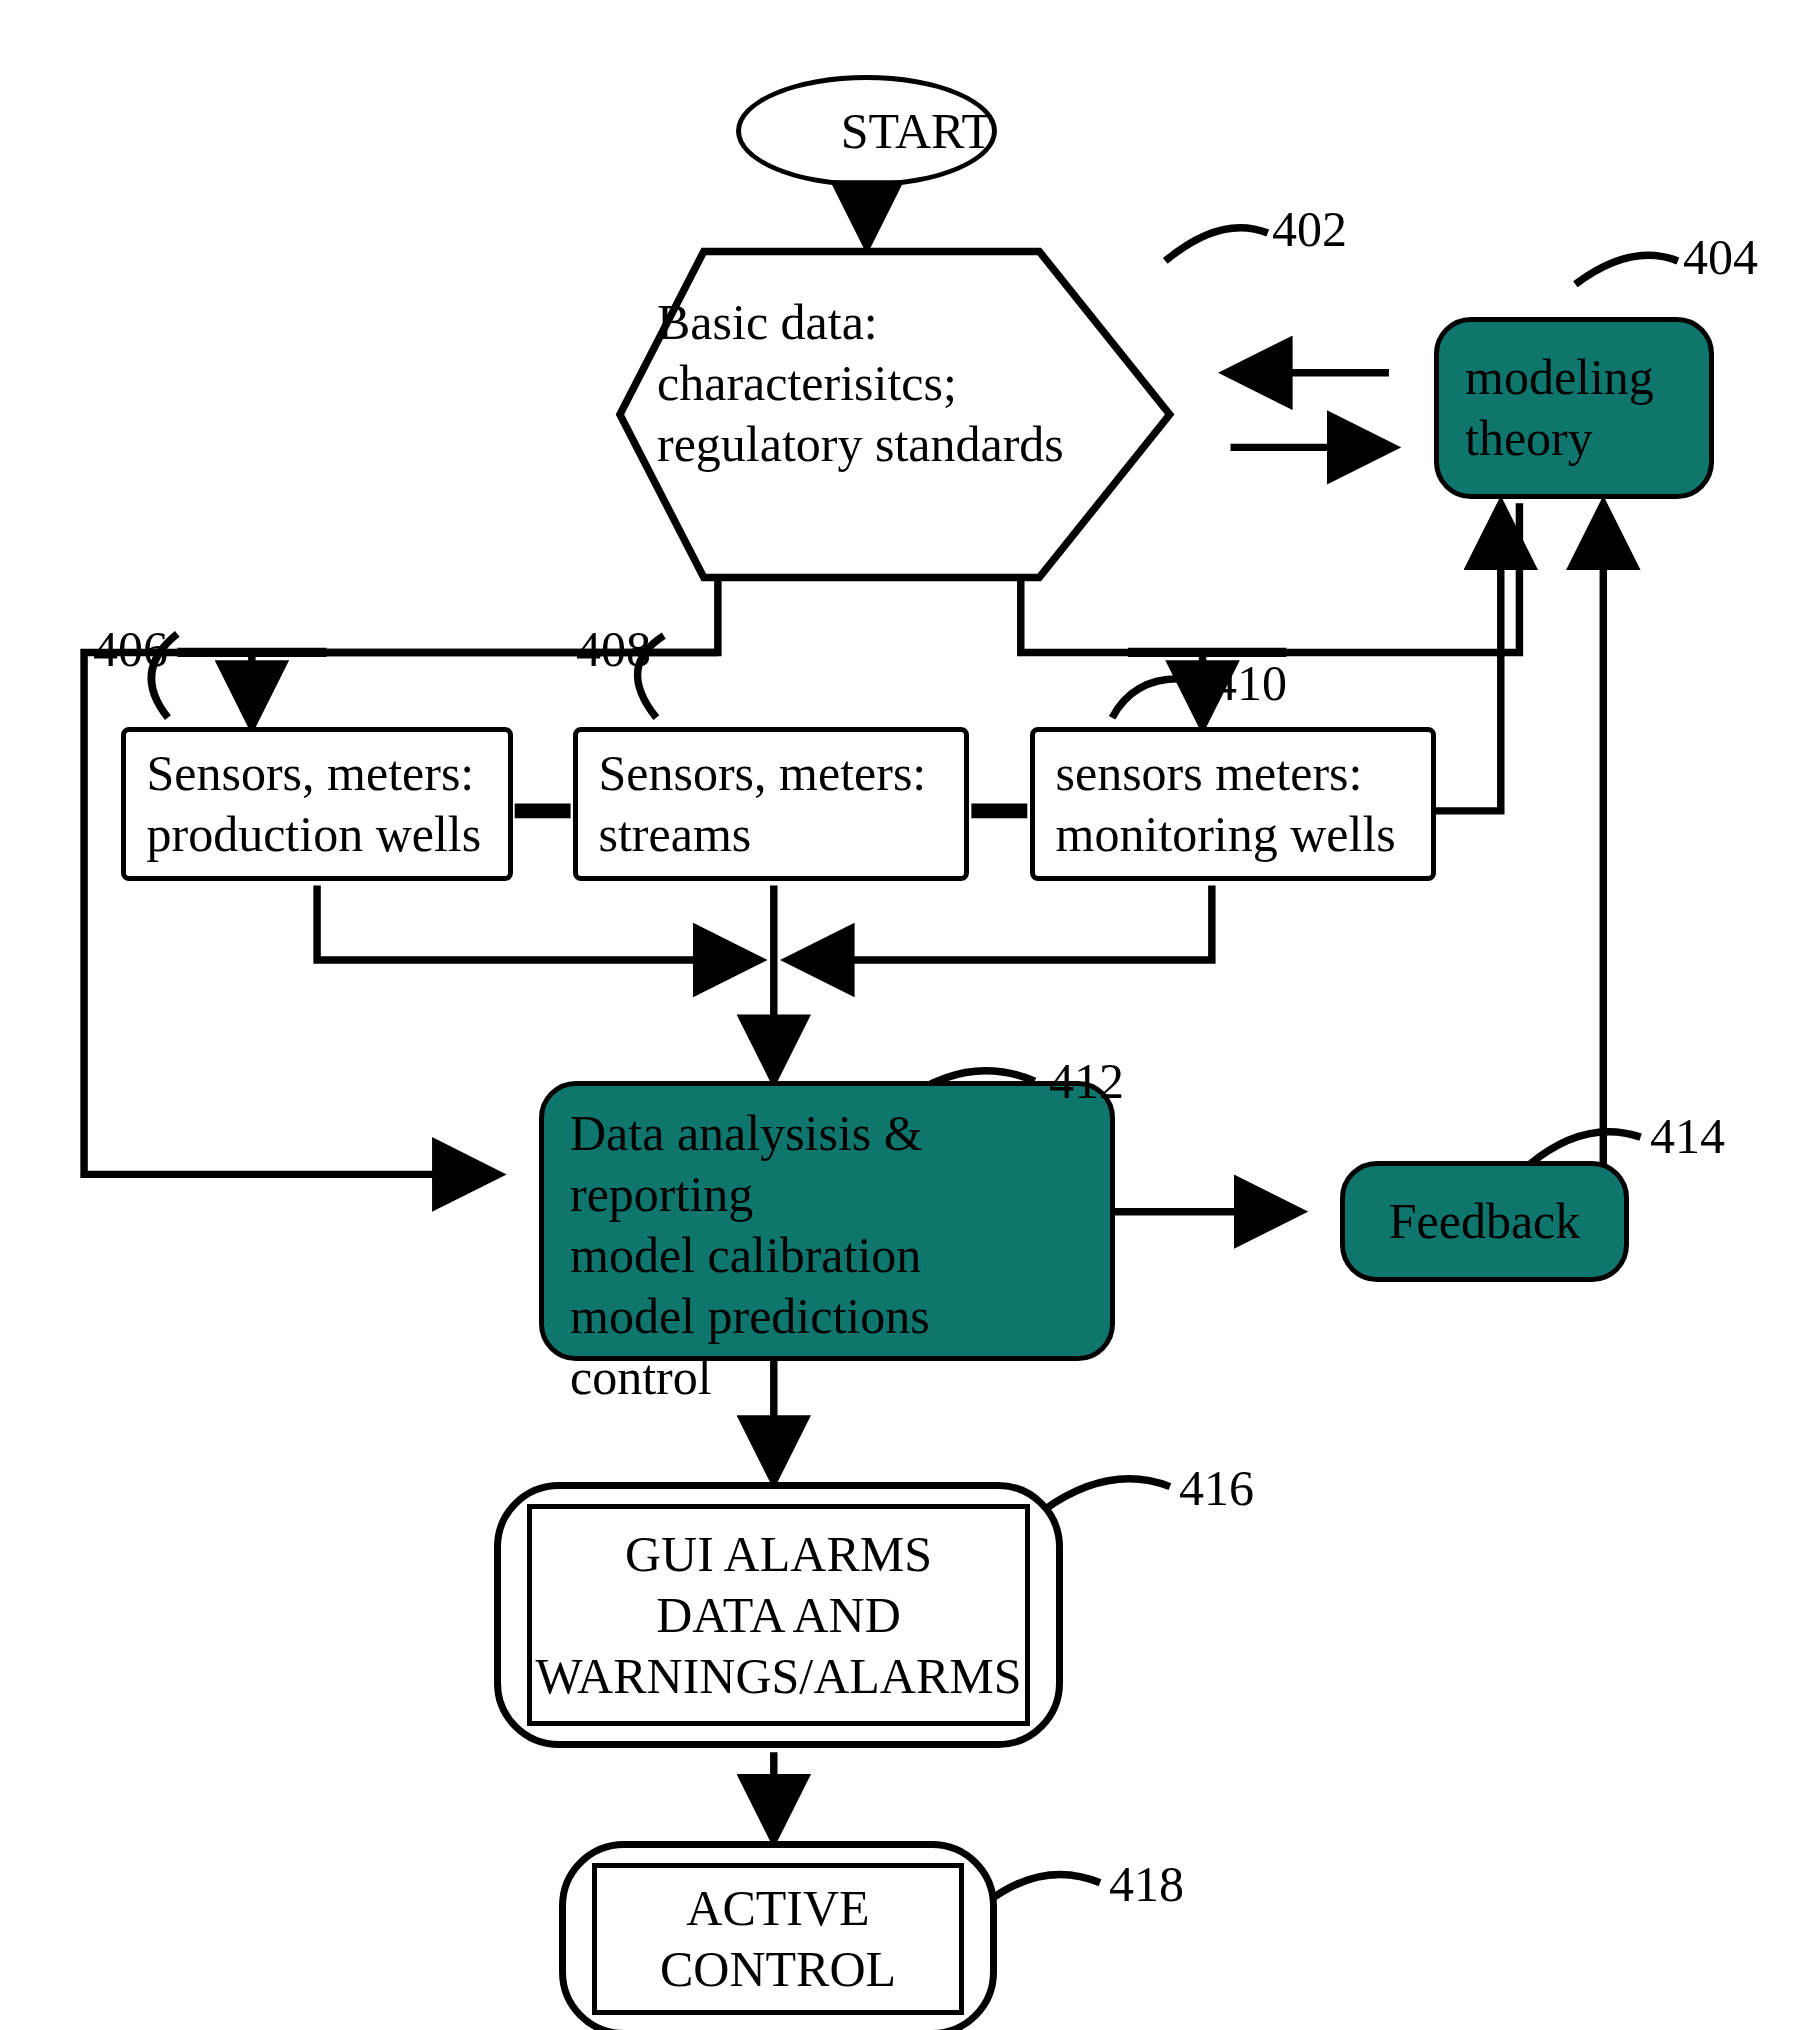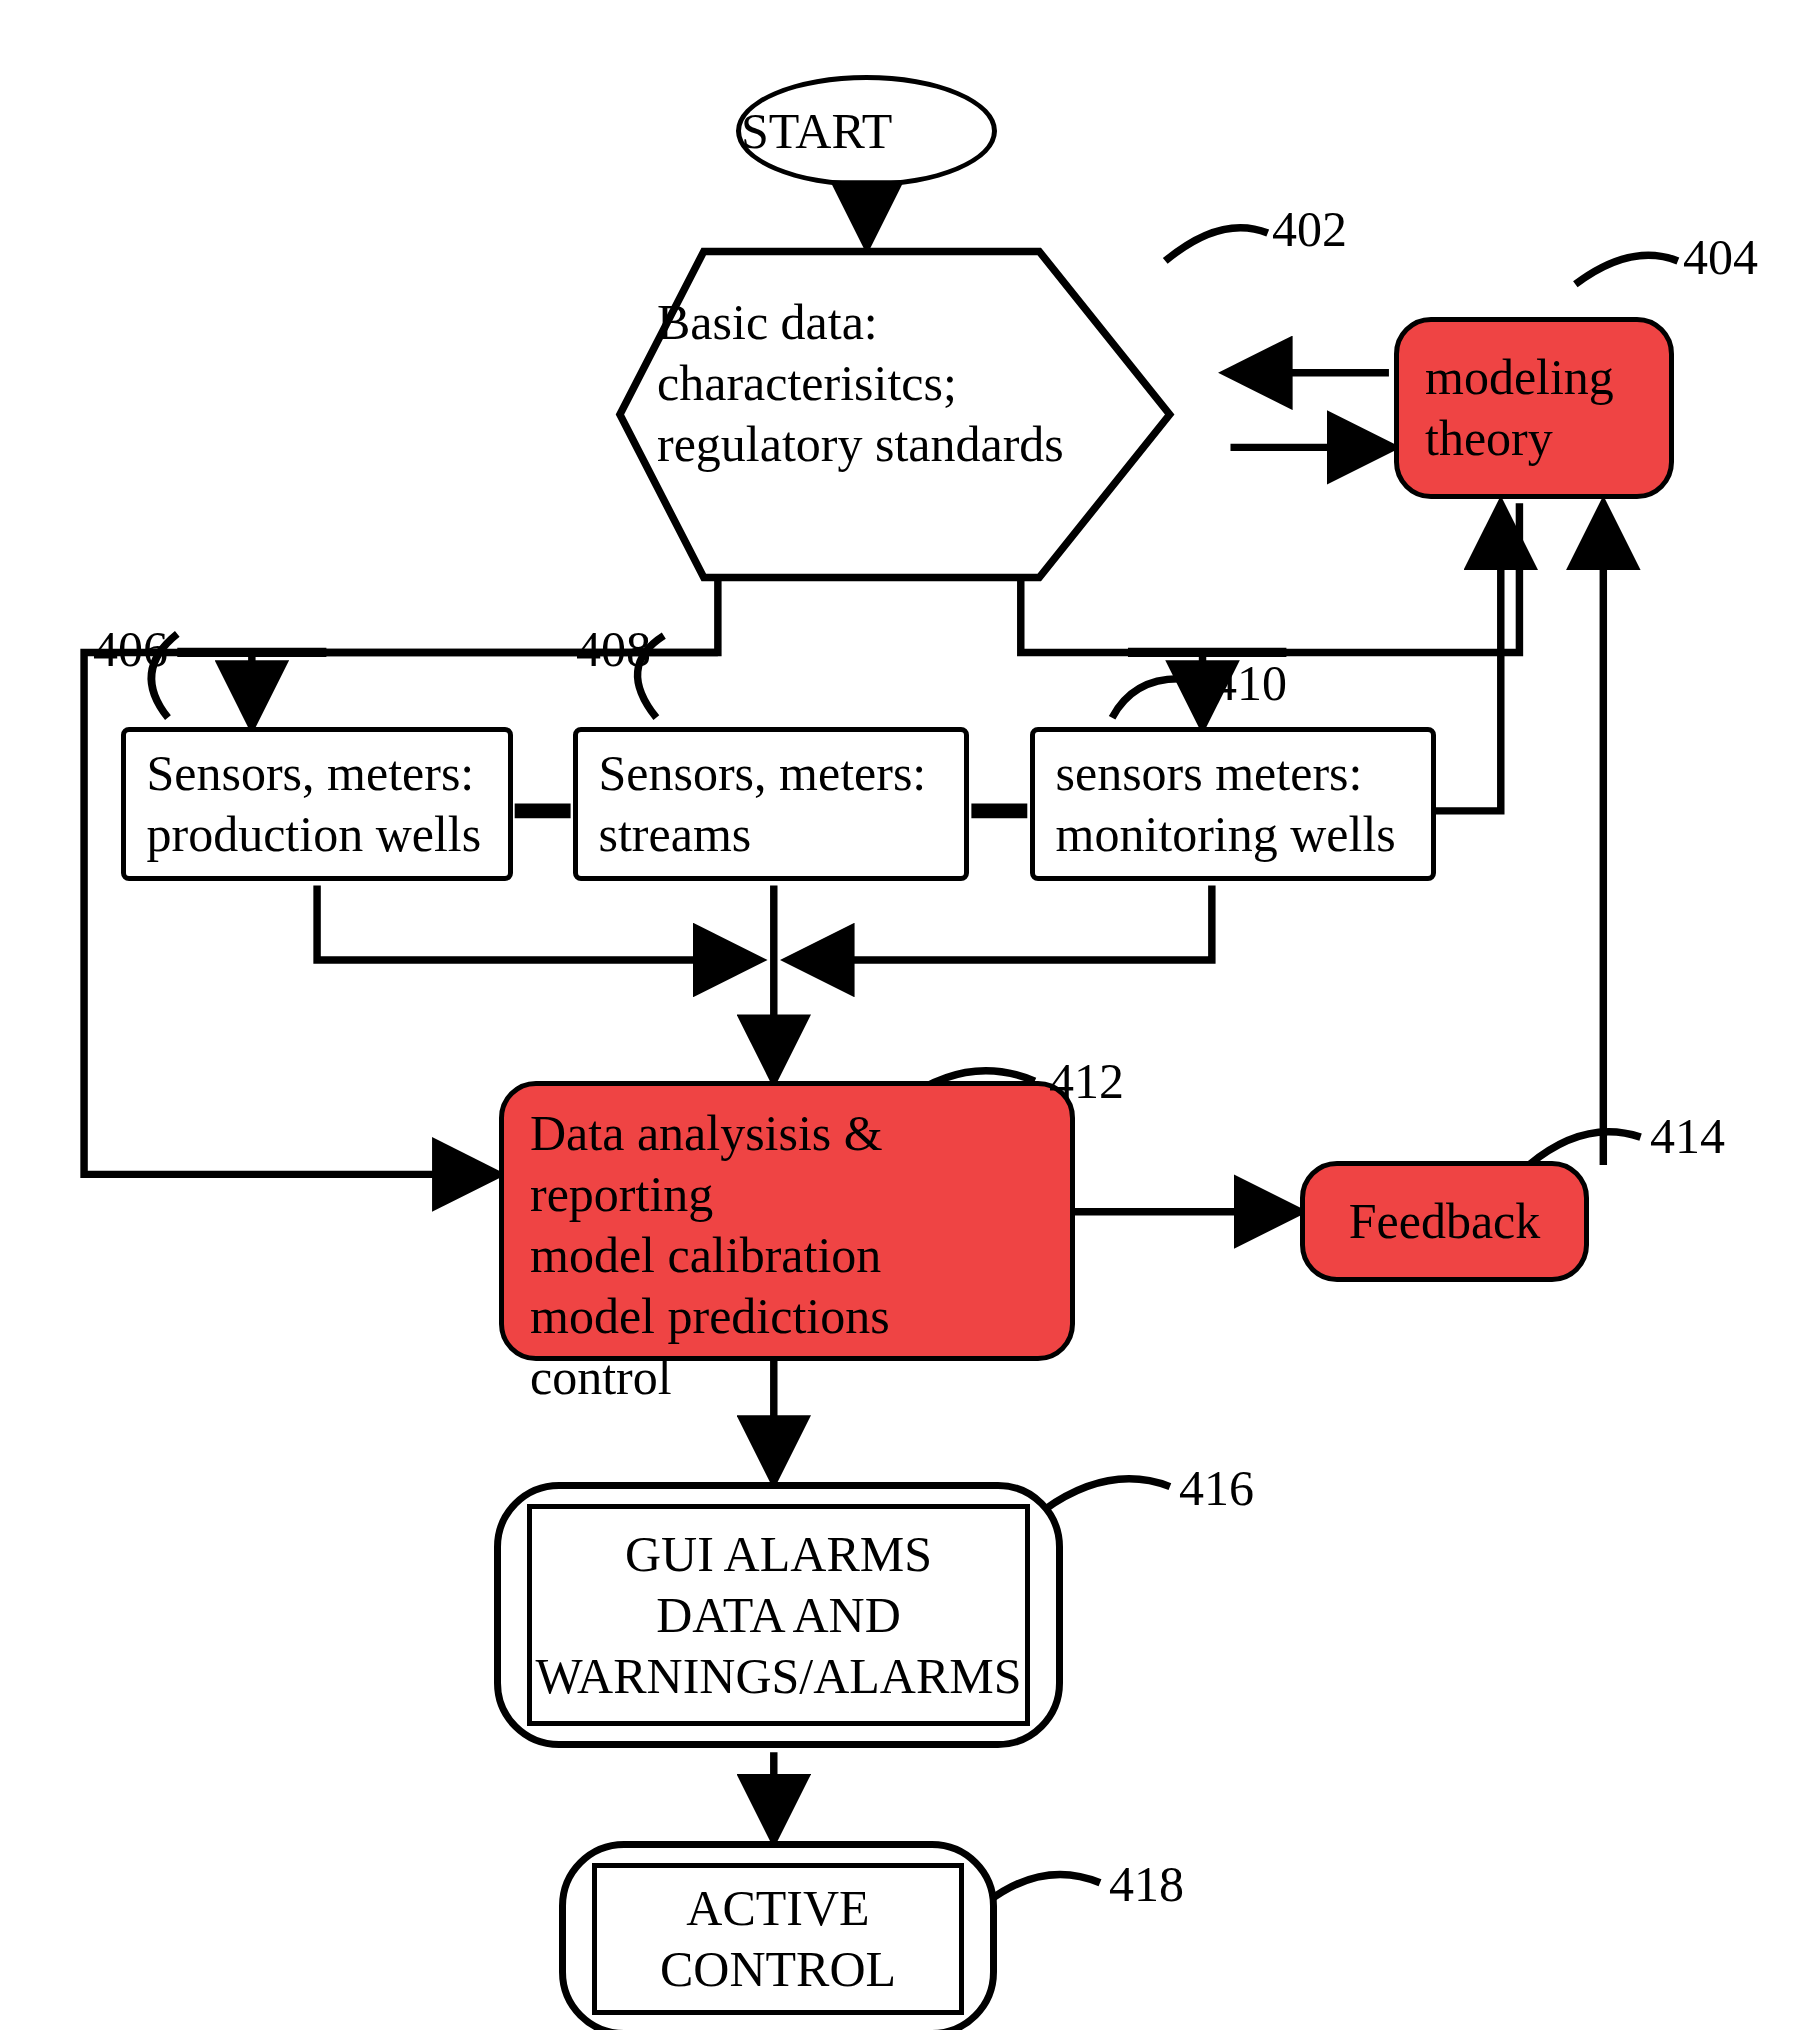--- a/index.html
+++ b/index.html
@@ -38,41 +38,42 @@
     position: absolute;
     font-size: 50px;
     font-family: "Times New Roman", Times, serif;
   }
 
   
   .start {
     width: 261px; height: 112px;
     border: 5.6px solid #000;
     border-radius: 50%;
-    display: flex; align-items: center; justify-content: flex-start;
+    display: flex; align-items: center; justify-content: flex-end;
   }
 
   
   .hex {
     width: 615px;
     height: 345px;
   }
   .hex svg { position: absolute; inset:0; width:100%; height:100%; }
   .hex .hex-text {
     position: absolute;
     left: 93px; top: 50px;
     width: 485px;
   }
 
   
   .rbox {
     border: 5.6px solid #000;
     border-radius: 37px;
     padding: 17px 26px;
-    background: #ef4444;
+    background: #0f766e;
+    margin-left: 40px;
   }
 
   
   .pillbox {
     border: 7.5px solid #000;
     border-radius: 65px;
     background: #fff;
     display:flex; align-items:center; justify-content:center;
   }
   .inner-rect {

